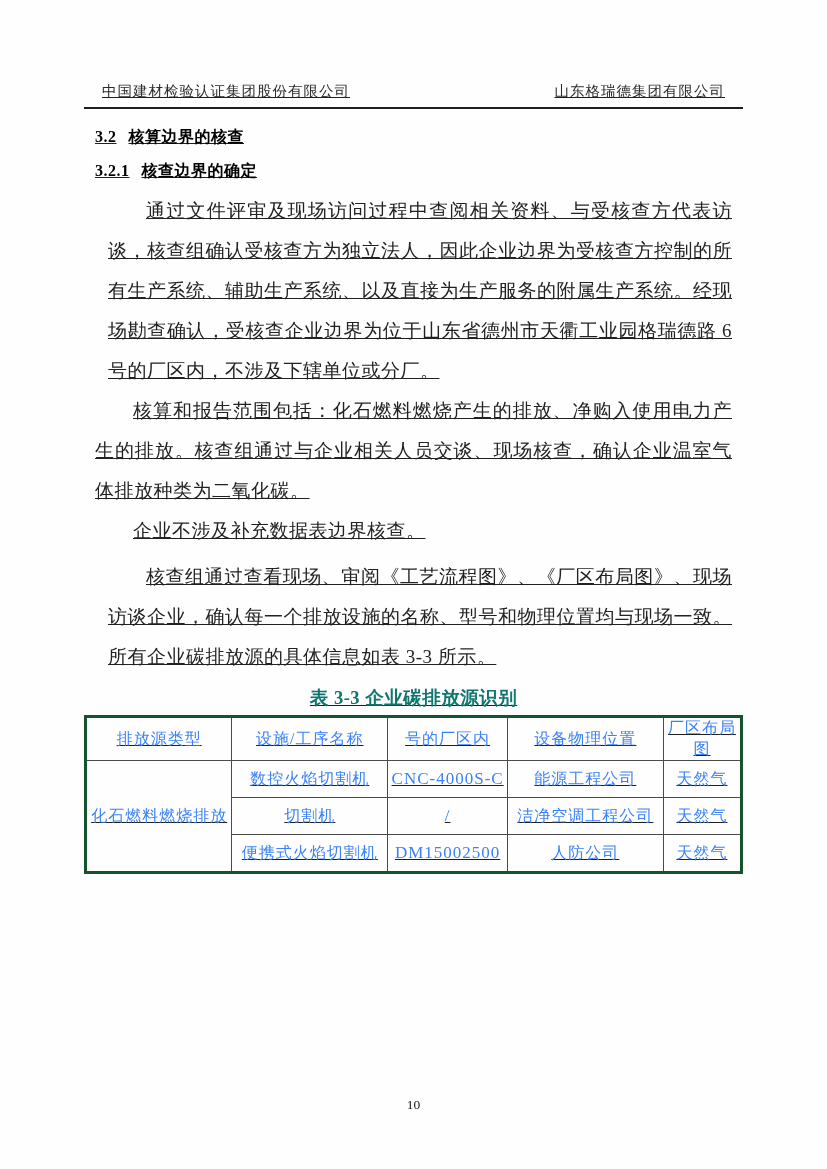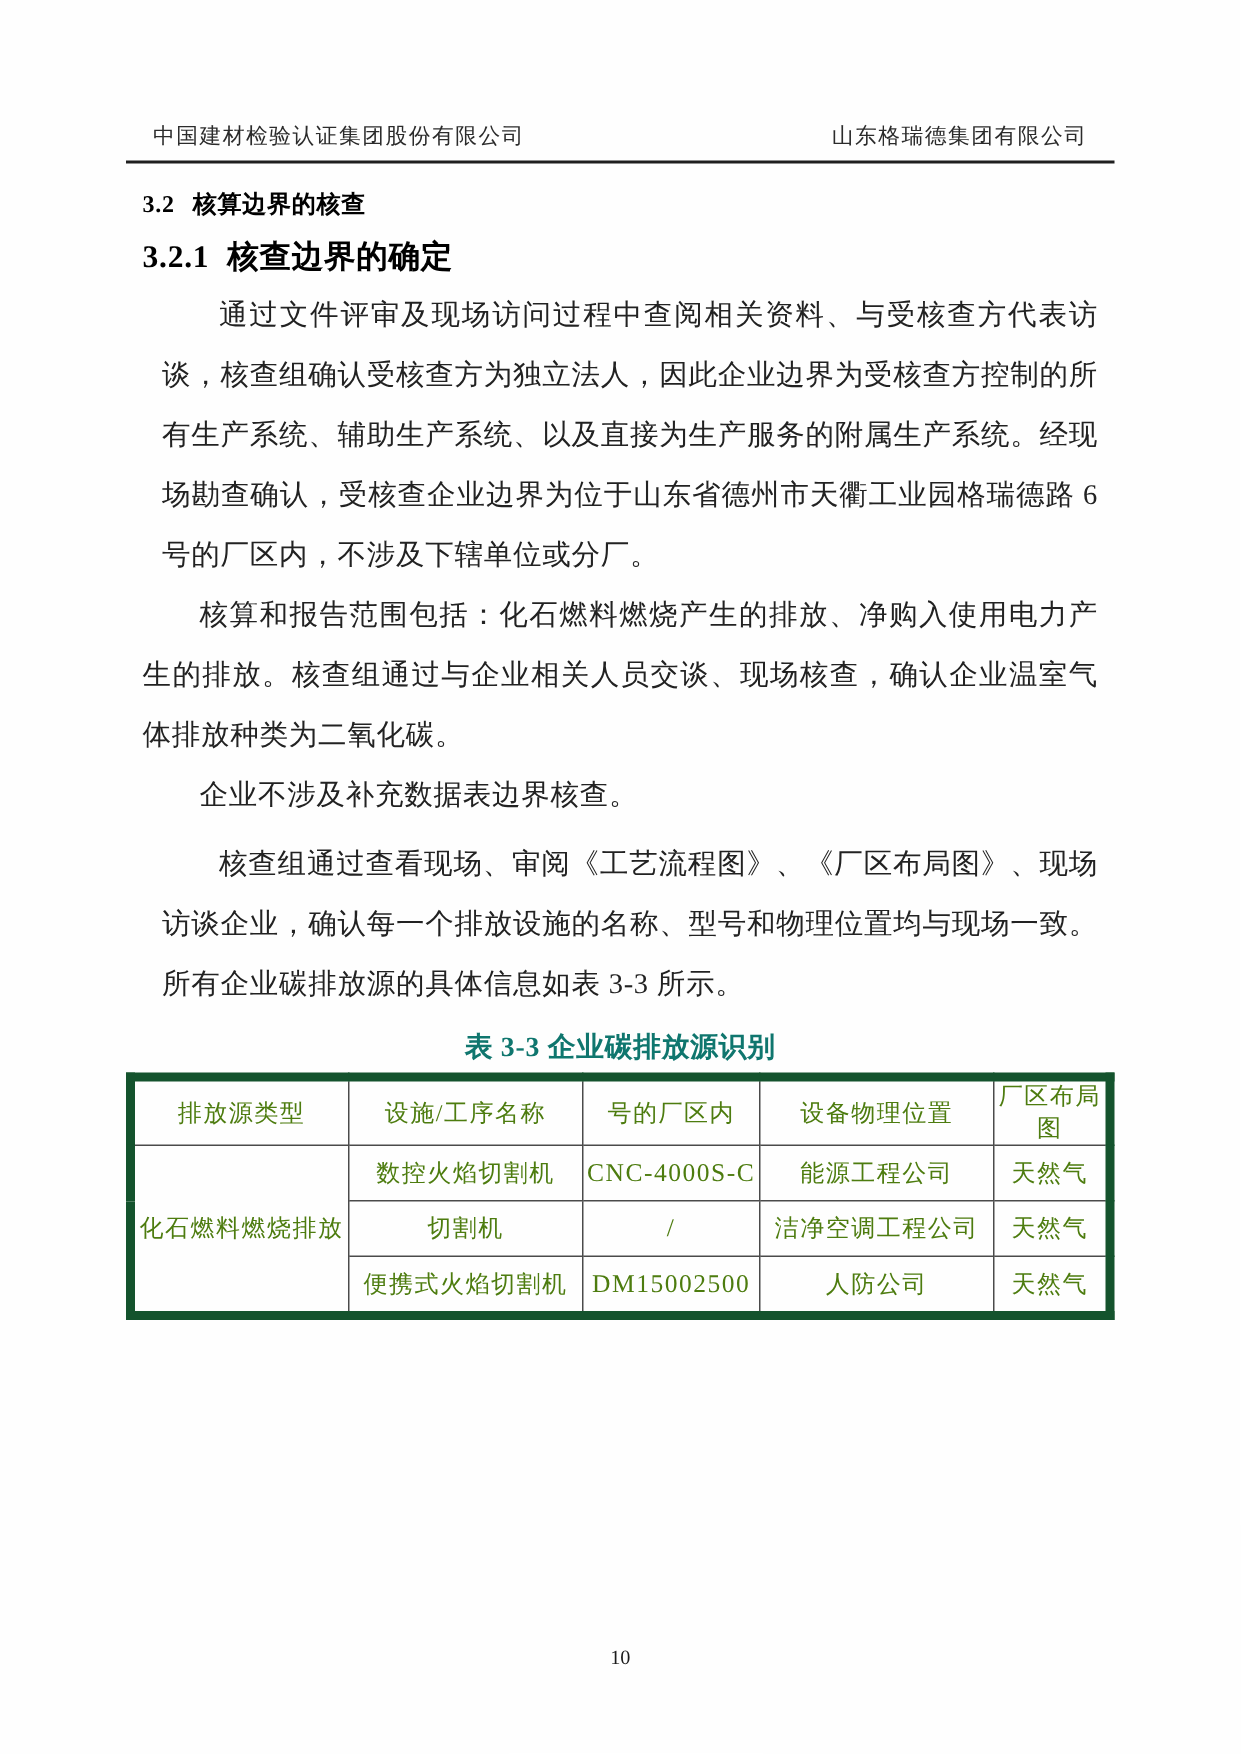--- a/index.html
+++ b/index.html
@@ -10,20 +10,21 @@
   .page {
     position: relative;
     width: 827px;
     height: 1169px;
     margin: 0 auto;
     background: #fefefe;
     font-family: "Liberation Serif", serif;
     color: #202020;
     overflow: hidden;
     box-sizing: border-box;
+    text-decoration: underline;
   }
   .content {
     padding: 82px 84px 0 84px;
   }
   
   .doc-header {
     display: flex;
     justify-content: space-between;
     align-items: flex-end;
     padding: 0 18px 7px 18px;
@@ -37,21 +38,21 @@
   .sec-heading {
     margin: 14px 11px 0 11px;
     font-size: 16px;
     line-height: 28px;
     font-weight: bold;
     color: #000000;
     letter-spacing: 0.5px;
   }
   .sec-heading.sub {
     margin-top: 6px;
-    font-size: 21px;
+    font-size: 16px;
   }
   .sec-heading.sub2 {
     margin-top: 0;
     font-size: 19.5px;
   }
   .sec-heading .sec-num {
     margin-right: 12px;
     font-family: "Liberation Serif", serif;
   }
   
@@ -75,22 +76,22 @@
     font-size: 18.5px;
     font-weight: bold;
     color: #0f766e;
     letter-spacing: 0.5px;
   }
   table.src-table {
     width: 100%;
     border-collapse: collapse;
     table-layout: fixed;
     font-size: 16px;
-    color: #4d7c0f;
-    border: 6px solid #14532d;
+    color: #3b82f6;
+    border: 3px solid #14532d;
   }
   table.src-table th,
   table.src-table td {
     border: 1px solid #4a4a4a;
     text-align: center;
     vertical-align: middle;
     padding: 0 2px;
     font-weight: normal;
     letter-spacing: 1px;
     overflow: hidden;

